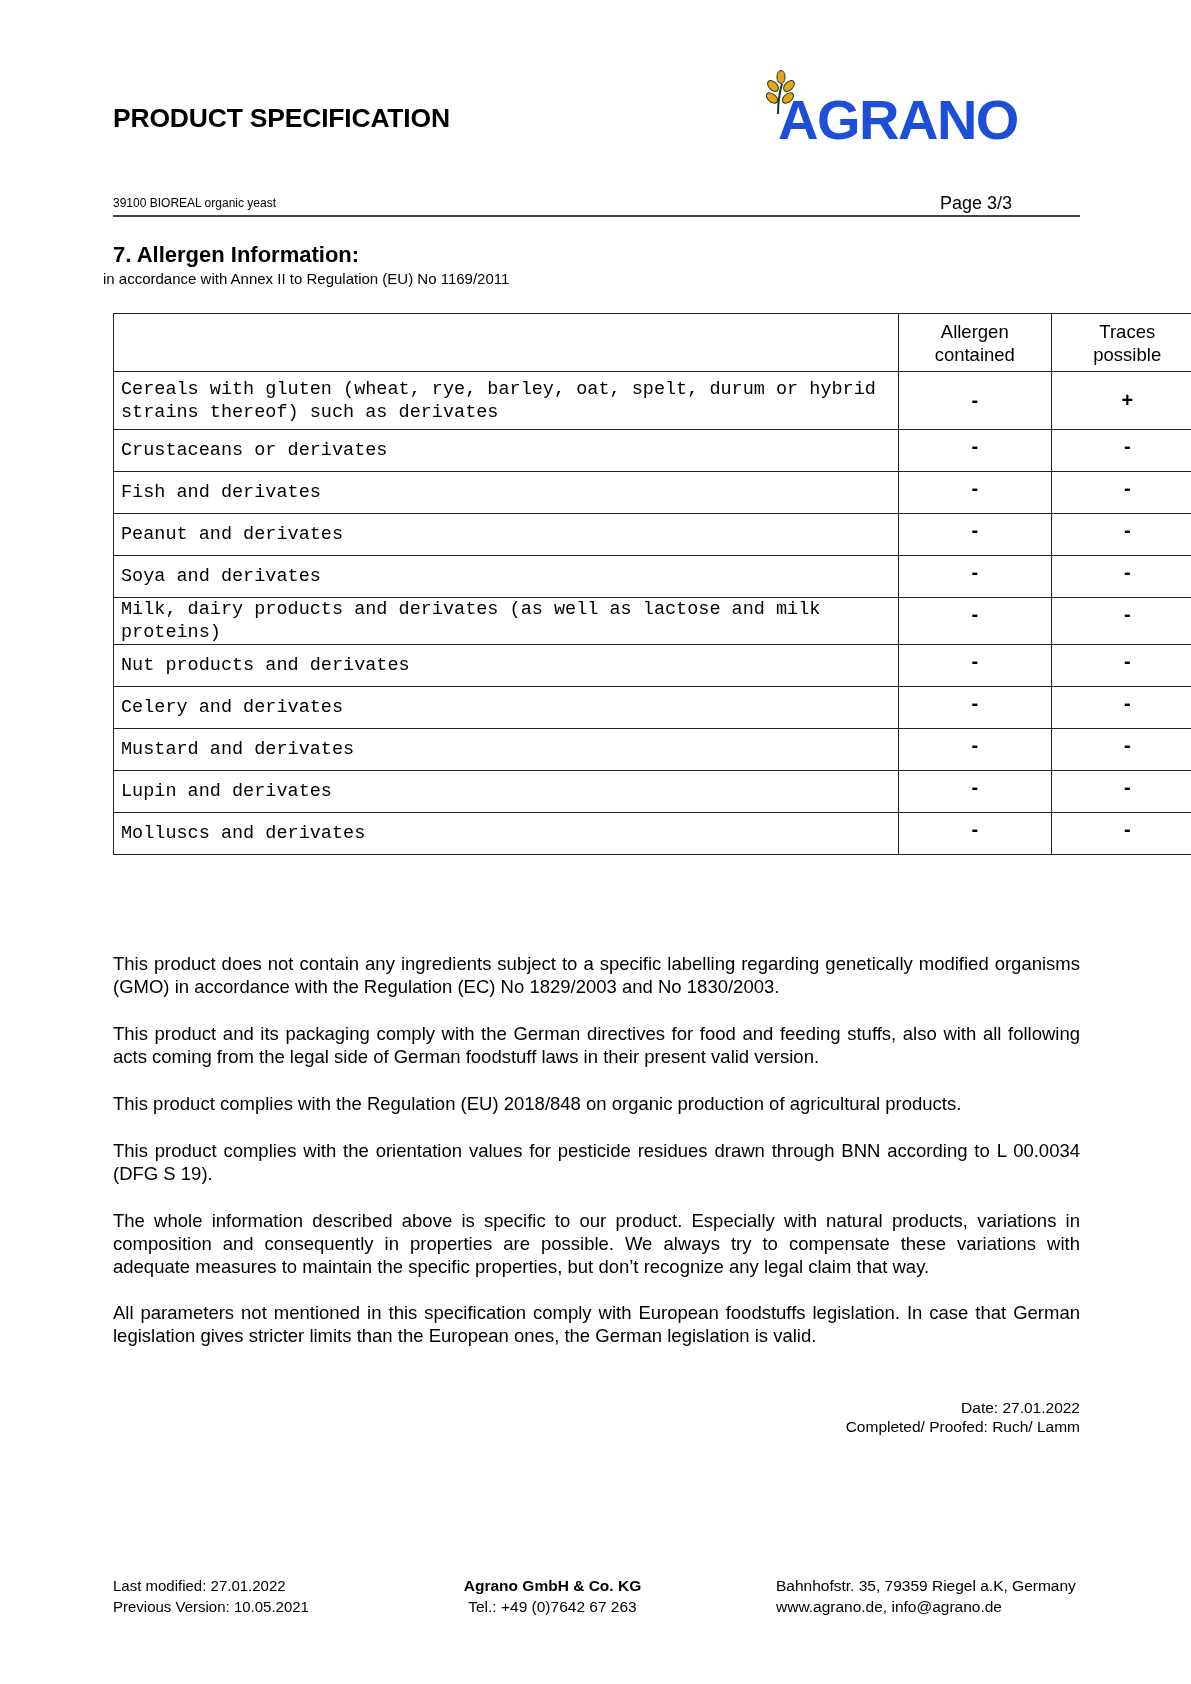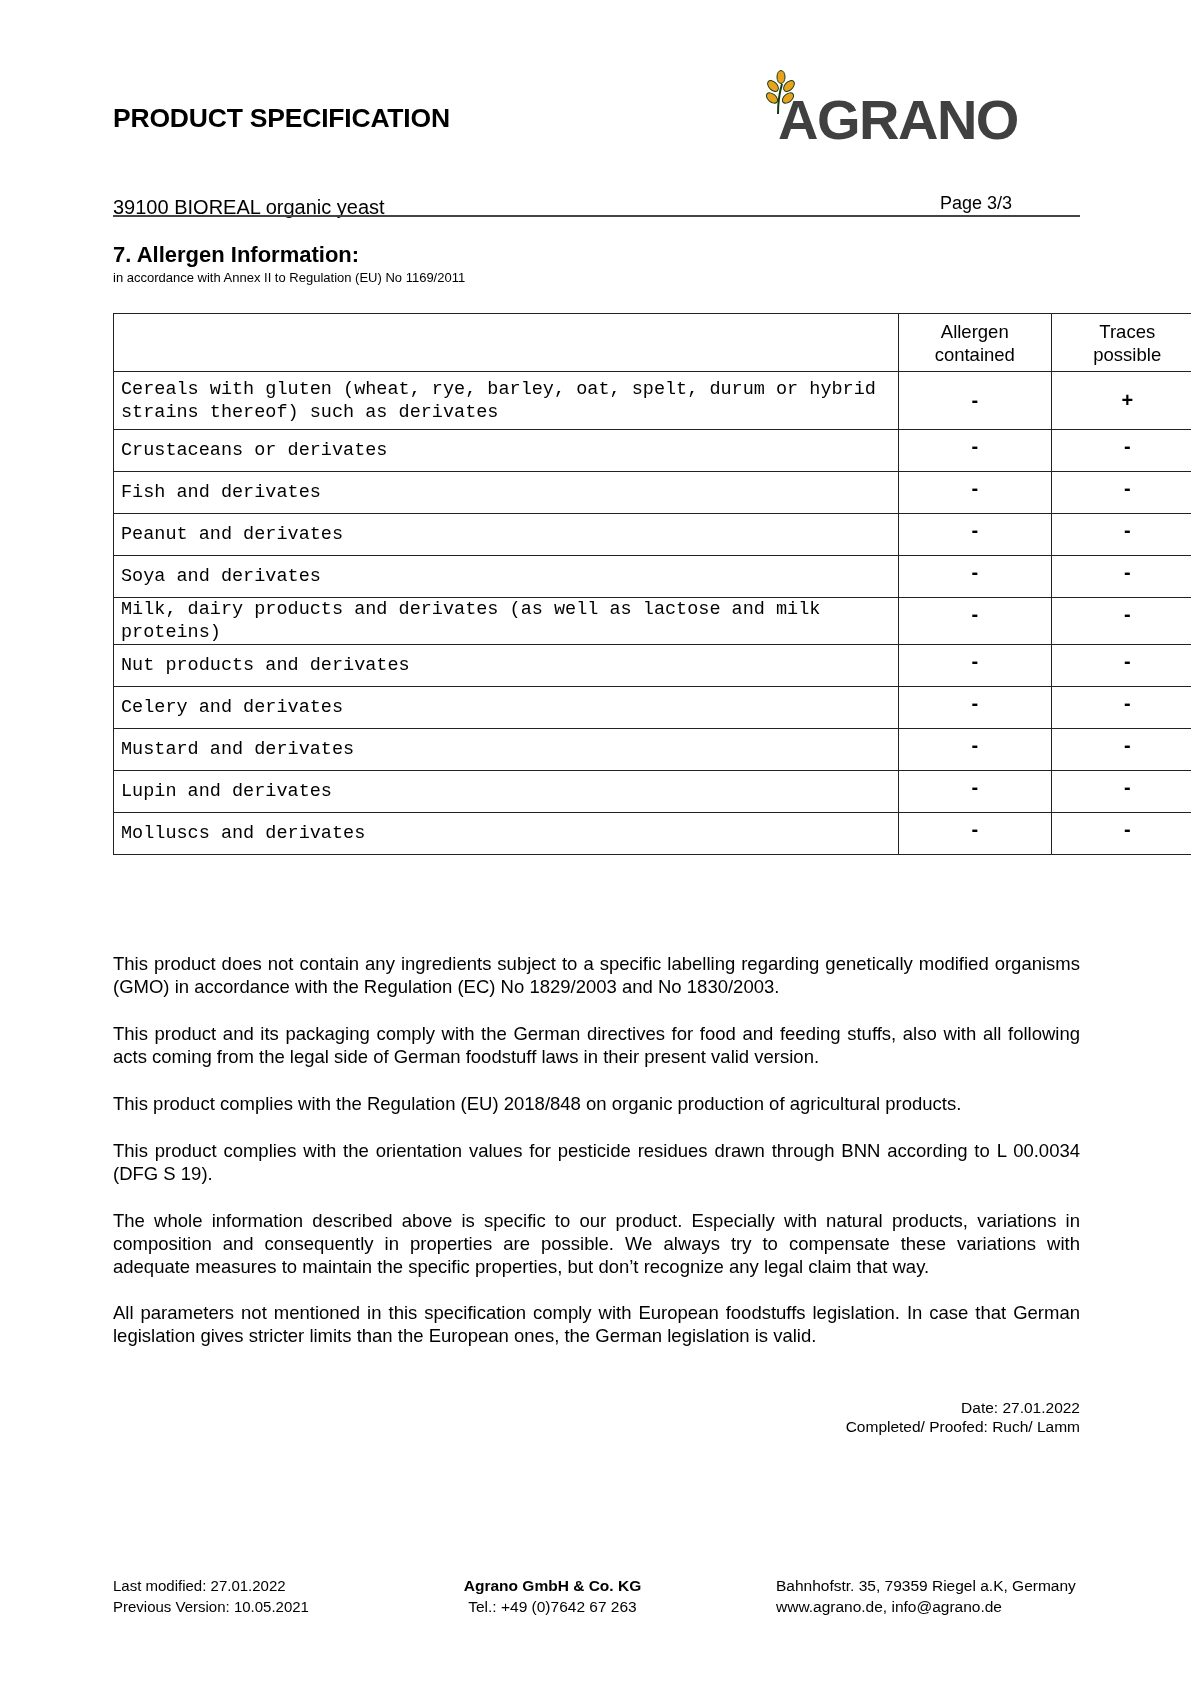--- a/index.html
+++ b/index.html
@@ -1,27 +1,27 @@
 <!DOCTYPE html>
 <html><head>
   <meta charset="utf-8">
   <style>
     html, body { margin: 0; padding: 0; background: #ffffff; }
     body { width: 1191px; height: 1684px; position: relative; overflow: hidden;
            font-family: "Liberation Sans", sans-serif; color: #000; }
     .abs { position: absolute; }
     .doc-title { left: 113px; top: 103px; font-size: 26.5px; font-weight: bold; letter-spacing: -0.2px; white-space: nowrap; }
     .logo { left: 764px; top: 70px; width: 270px; height: 80px; }
-    .logo-text { position: absolute; left: 14px; top: 22px; font-size: 56px; font-weight: bold; color: #404040; letter-spacing: -1.5px; line-height: 56px; font-family: "Liberation Sans", sans-serif; }
+    .logo-text { position: absolute; left: 14px; top: 22px; font-size: 56px; font-weight: bold; color: #1d4ed8; letter-spacing: -1.5px; line-height: 56px; font-family: "Liberation Sans", sans-serif; }
     .logo-wheat { position: absolute; left: 0; top: 0; width: 40px; height: 44px; }
-    .subhead { left: 113px; top: 196px; font-size: 20px; white-space: nowrap; }
+    .subhead { left: 113px; top: 196px; font-size: 12px; white-space: nowrap; }
     .pagenum { left: 940px; top: 193px; font-size: 18px; white-space: nowrap; }
     .rule { left: 113px; top: 215px; width: 967px; height: 1.5px; background: #444; }
     .section-title { left: 113px; top: 242px; font-size: 22px; font-weight: bold; white-space: nowrap; }
-    .section-sub { left: 113px; top: 270px; font-size: 13px; white-space: nowrap; }
+    .section-sub { left: 103px; top: 270px; font-size: 15px; white-space: nowrap; }
 
     table.allergens { position: absolute; left: 113px; top: 313px; width: 1091px; border-collapse: collapse; font-size: 18.5px; }
     table.allergens td, table.allergens th { border: 1.3px solid #222; padding: 0; }
     table.allergens th { font-weight: normal; height: 57px; text-align: center; line-height: 23px; }
     table.allergens td.label { padding-left: 7px; text-align: left; line-height: 23px; font-family: Liberation Mono, monospace; }
     table.allergens td.mark { text-align: center; font-weight: bold; font-size: 20px; vertical-align: top; padding-top: 5px; }
     table.allergens tr.r-single td { height: 36px; }
     table.allergens tr.r-double td { height: 57px; }
     table.allergens tr.r-double td.mark { vertical-align: middle; padding-top: 0; }
     .col-a { width: 695px; }

